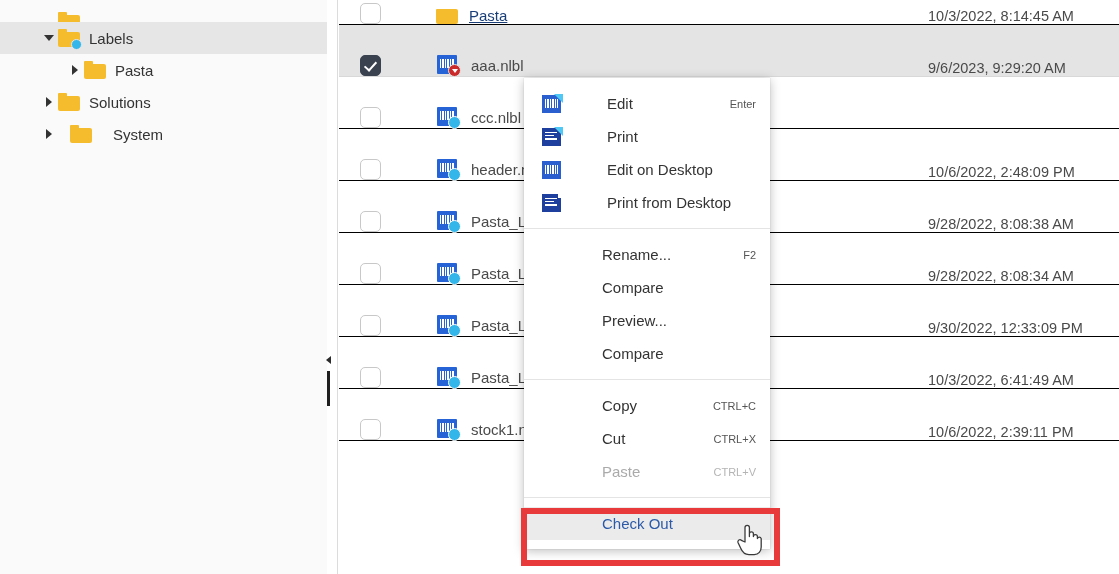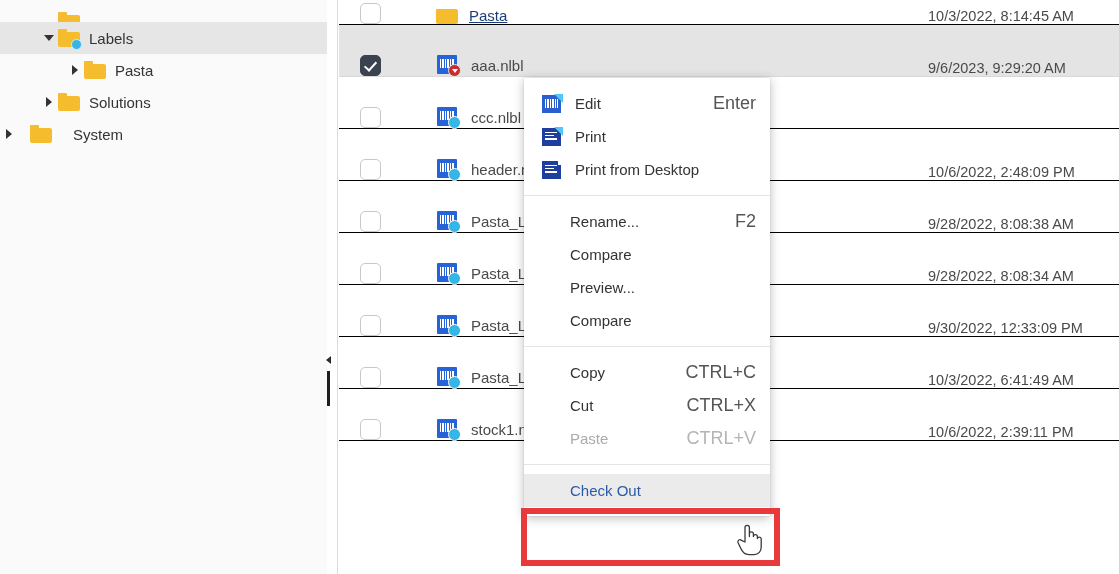--- a/index.html
+++ b/index.html
@@ -253,23 +253,23 @@
   }
   .mi.disabled { color: #aaaaaa; }
   .mi.hovered { background: #ebebeb; }
   .mi.accent { color: #2c5aa8; }
   .mi .mi-ico {
     width: 22px; height: 20px;
     flex: 0 0 22px;
     margin-right: 12px;
     position: relative;
   }
-  .mi .mi-label { flex: 1 1 auto; white-space: nowrap; }
+  .mi .mi-label { flex: 1 1 auto; white-space: nowrap; margin-left: 32px; }
   .mi .mi-accel {
-    font-size: 18px;
+    font-size: 11px;
     color: #555555;
     white-space: nowrap;
     margin-left: 14px;
   }
   .mi.disabled .mi-accel { color: #b4b4b4; }
   .mi.noicon { padding-left: 46px; }
   .msep {
     height: 1px;
     background: #e4e4e4;
     margin: 9px 0 9px 0;
@@ -380,21 +380,21 @@
         <div class="tree-row" style="padding-left: 40px;">
           <span class="twisty">
             <span class="tri-right"></span>
           </span>
           <span class="folder-ico">
             <span class="ftab"></span>
             <span class="fbody"></span>
           </span>
           <span class="tree-label">Solutions</span>
         </div>
-        <div class="tree-row" style=" gap: 12px;">
+        <div class="tree-row" style="padding-left: 40px; gap: 12px;">
           <span class="twisty">
             <span class="tri-right"></span>
           </span>
           <span class="folder-ico">
             <span class="ftab"></span>
             <span class="fbody"></span>
           </span>
           <span class="tree-label">System</span>
         </div>
       </div>
@@ -552,20 +552,27 @@
               <i></i>
               <i></i>
               <i></i>
             </span>
             <span class="ic-corner"></span>
           </span>
           <span class="mi-label">Print</span>
         </div>
         <div class="mi">
           <span class="mi-ico">
+            <span class="ic-sq"></span>
+            <span class="ic-bars"></span>
+          </span>
+          <span class="mi-label">Edit on Desktop</span>
+        </div>
+        <div class="mi">
+          <span class="mi-ico">
             <span class="ic-sq dark"></span>
             <span class="ic-lines">
               <i></i>
               <i></i>
               <i></i>
             </span>
             <span class="ic-dot"></span>
           </span>
           <span class="mi-label">Print from Desktop</span>
         </div>

